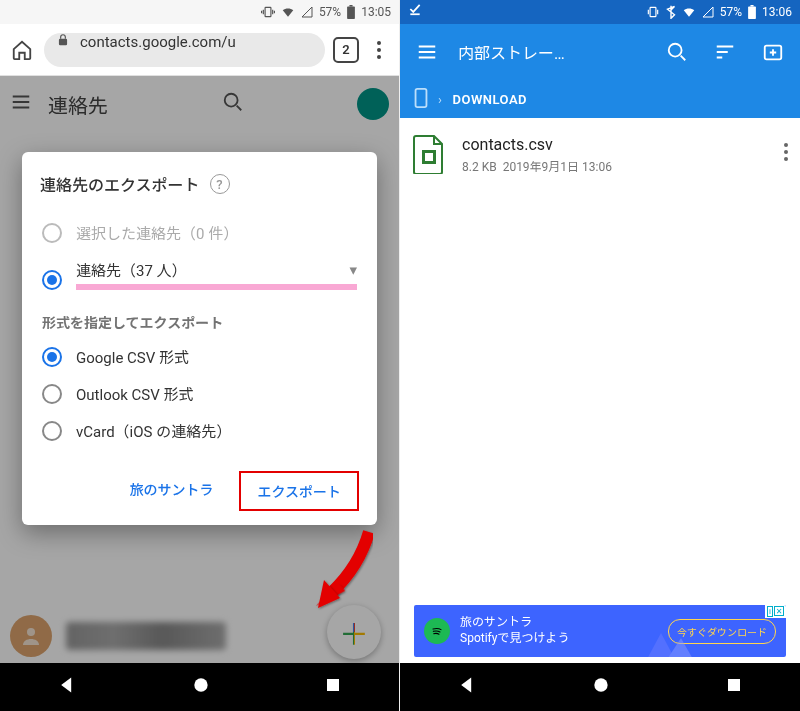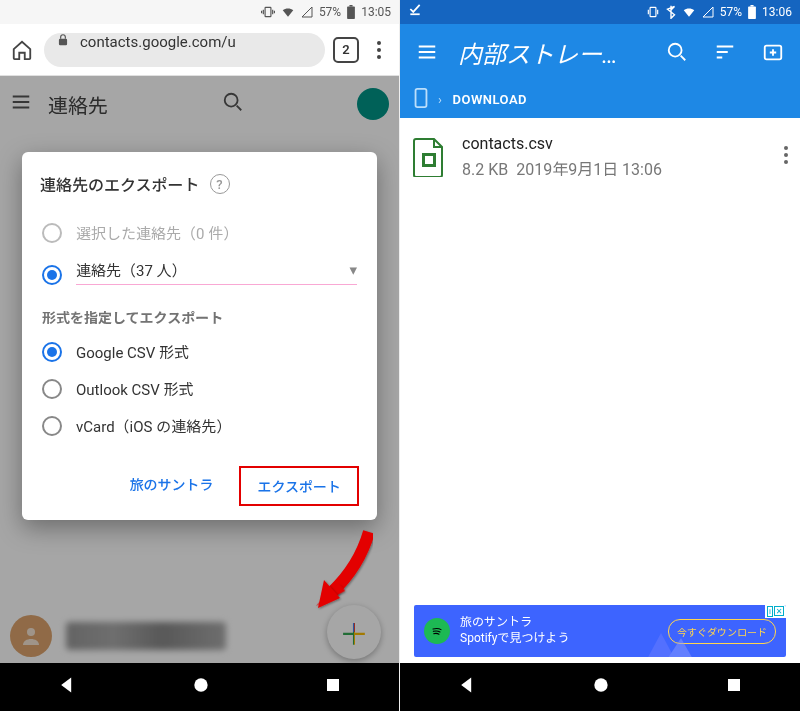--- a/index.html
+++ b/index.html
@@ -41,41 +41,41 @@
   
   .dialog { position:absolute; top:76px; left:22px; right:22px; background:#fff; border-radius:6px; padding: 20px 18px 14px 18px; box-shadow: 0 8px 24px rgba(0,0,0,.35); }
   .dialog h3 { font-size:16px; font-weight:500; color:#333; display:flex;align-items:center;gap:10px; margin-bottom:18px; }
   .helpcirc { width:20px;height:20px;border:1.5px solid #999;border-radius:50%;display:flex;align-items:center;justify-content:center;color:#999;font-size:13px; }
   .radio-row { display:flex; align-items:flex-end; gap:14px; padding: 8px 2px; font-size:15px; color:#333; }
   .radio-row.disabled { color:#aaa; }
   .radio { width:20px;height:20px;border:2px solid #888;border-radius:50%;flex-shrink:0;position:relative; }
   .radio.sel { border-color:#1a73e8; }
   .radio.sel::after{content:"";position:absolute;inset:3px;border-radius:50%;background:#1a73e8;}
   .radio.off { border-color:#bbb; }
-  .dropdown-line { border-bottom:1px solid #f9a8d4; padding-bottom:4px; display:flex;align-items:center; flex:1; }
+  .dropdown-line { border-bottom:6px solid #f9a8d4; padding-bottom:4px; display:flex;align-items:center; flex:1; }
   .chev { margin-left:auto; color:#888; }
   .section-lbl { font-size:14px; font-weight:700; margin: 14px 2px 6px; color:#737373; }
   .dialog-actions { display:flex; justify-content:flex-end; gap:10px; margin-top:22px; }
   .txtbtn { padding: 8px 16px; color:#1a73e8; font-size:14px; font-weight:500; cursor:pointer; }
   .export-box { border:2px solid #e30000; }
 
   
   .arrow-annot { position:absolute; top:450px; left:314px; pointer-events:none; }
 
   
   .fm-topbar { background:#1e88e5; color:#fff; }
   .fm-row1 { height:56px; display:flex; align-items:center; padding:0 10px; gap:14px; }
-  .fm-title { font-size:24px; flex:1; white-space:nowrap; overflow:hidden; text-overflow:ellipsis;font-style:italic; }
+  .fm-title { font-size:16px; flex:1; white-space:nowrap; overflow:hidden; text-overflow:ellipsis; }
   .fm-ic { width:34px; display:flex;align-items:center;justify-content:center; }
   .fm-row2 { height:38px; display:flex; align-items:center; padding:0 14px; gap:10px; font-size:13px; letter-spacing:.5px; }
   .crumb-chev { color:#bbdefb; }
   .fm-body { flex:1; background:#fff; position:relative; }
   .file-row { display:flex; align-items:center; padding:16px 12px; gap:16px;justify-content:center; }
   .file-ic { width:34px;height:40px; }
-  .file-meta { color:#777; font-size:16px; margin-top:3px; }
+  .file-meta { color:#777; font-size:12px; margin-top:3px; }
   .file-name { font-size:16px; color:#222; }
   .file-more { margin-left:auto; color:#666; }
 
   
   .ad { position:absolute; left:14px; right:14px; bottom:6px; height:52px; background:#3d64ff; color:#fff; display:flex; align-items:center; padding:0 10px; gap:10px; font-size:12px; overflow:hidden; border-radius:2px; }
   .ad-logo { width:26px;height:26px;border-radius:50%;background:#1db954;display:flex;align-items:center;justify-content:center; }
   .ad-txt { line-height:1.3; }
   .ad-cta { margin-left:auto; border:1px solid #ffd54f; color:#ffd54f; padding:4px 8px; border-radius:12px; font-size:10px; white-space:nowrap; }
   .ad-corner { position:absolute; top:0; right:0; background:#fff; color:#00aecb; font-size:8px; padding:1px 2px; display:flex; gap:1px; }
   .ad-x { border:1px solid #00aecb; width:10px;height:10px;display:flex;align-items:center;justify-content:center;font-size:8px; }

